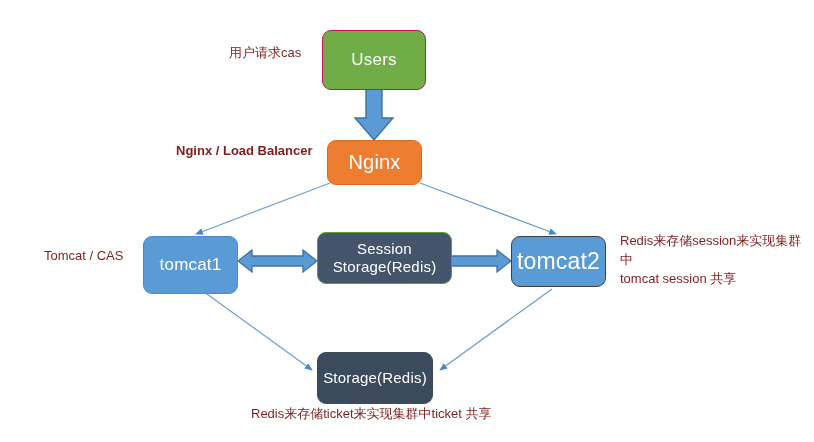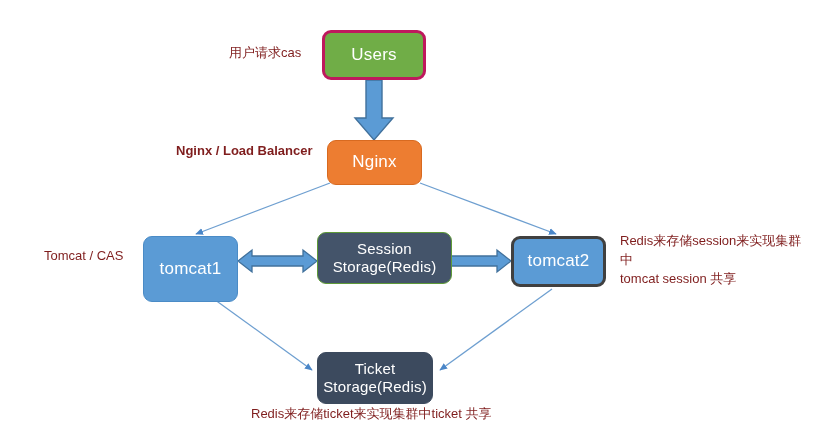--- a/index.html
+++ b/index.html
@@ -31,42 +31,42 @@
     align-items: center;
     justify-content: center;
     text-align: center;
     color: #ffffff;
     border-radius: 9px;
     line-height: 1.22;
     letter-spacing: 0.2px;
     z-index: 3;
   }
   .node-users {
-    left: 322px; top: 30px; width: 104px; height: 50px;
+    left: 322px; top: 30px; width: 104px; height: 60px;
     background: #70ad47;
-    border: 3px solid #be185d;
+    border: 1px solid #be185d;
     font-size: 17px;
   }
   .node-nginx {
     left: 327px; top: 140px; width: 95px; height: 45px;
     background: #ed7d31;
     border: 1px solid #d86a20;
-    font-size: 17px;
+    font-size: 20px;
   }
   .node-tomcat1 {
-    left: 143px; top: 236px; width: 95px; height: 66px;
+    left: 143px; top: 236px; width: 95px; height: 58px;
     background: #5b9bd5;
     border: 1px solid #4a8bc6;
     font-size: 17px;
   }
   .node-tomcat2 {
     left: 511px; top: 236px; width: 95px; height: 51px;
     background: #5b9bd5;
-    border: 3px solid #404040;
-    font-size: 17px;
+    border: 1px solid #404040;
+    font-size: 23px;
   }
   .node-session {
     left: 317px; top: 232px; width: 135px; height: 52px;
     background: #44546a;
     border: 1px solid #5e9a38;
     font-size: 15px;
     align-items: center;
   }
   .node-ticket {
     left: 317px; top: 352px; width: 116px; height: 52px;
@@ -151,21 +151,20 @@
 
   <div class="node node-session">
     <span>
       <span class="node-label-line">Session</span>
       <span class="node-label-line">Storage(Redis)</span>
     </span>
   </div>
 
   <div class="node node-ticket">
     <span>
-      <span class="node-label-line">Ticket</span>
       <span class="node-label-line">Storage(Redis)</span>
     </span>
   </div>
 
   <div class="caption cap-user">用户请求cas</div>
 
   <div class="caption cap-nginx">Nginx / Load Balancer</div>
 
   <div class="caption cap-redis-session">Redis来存储session来实现集群中
 tomcat session 共享</div>

